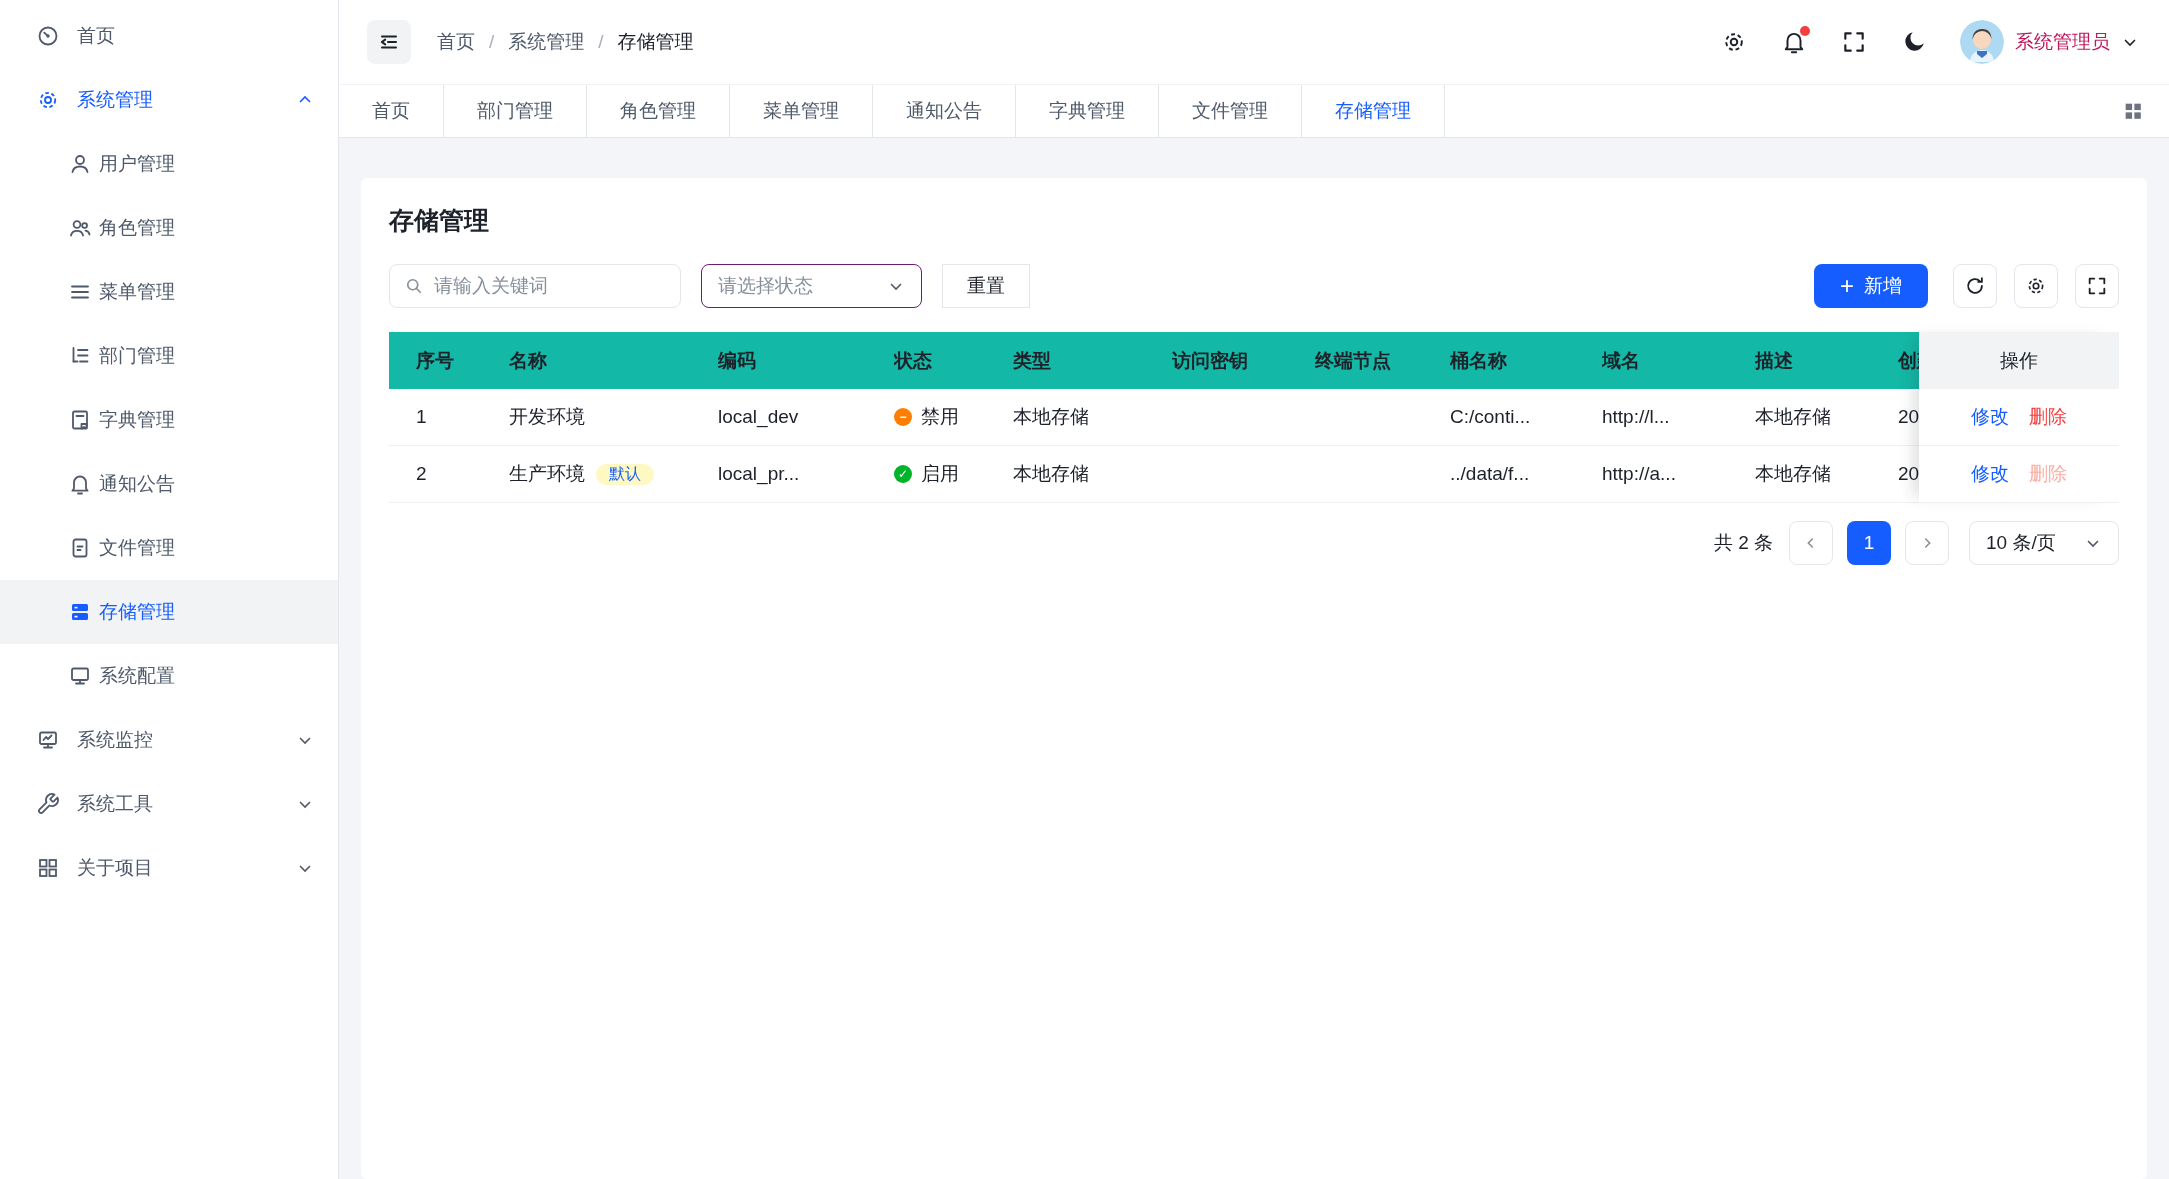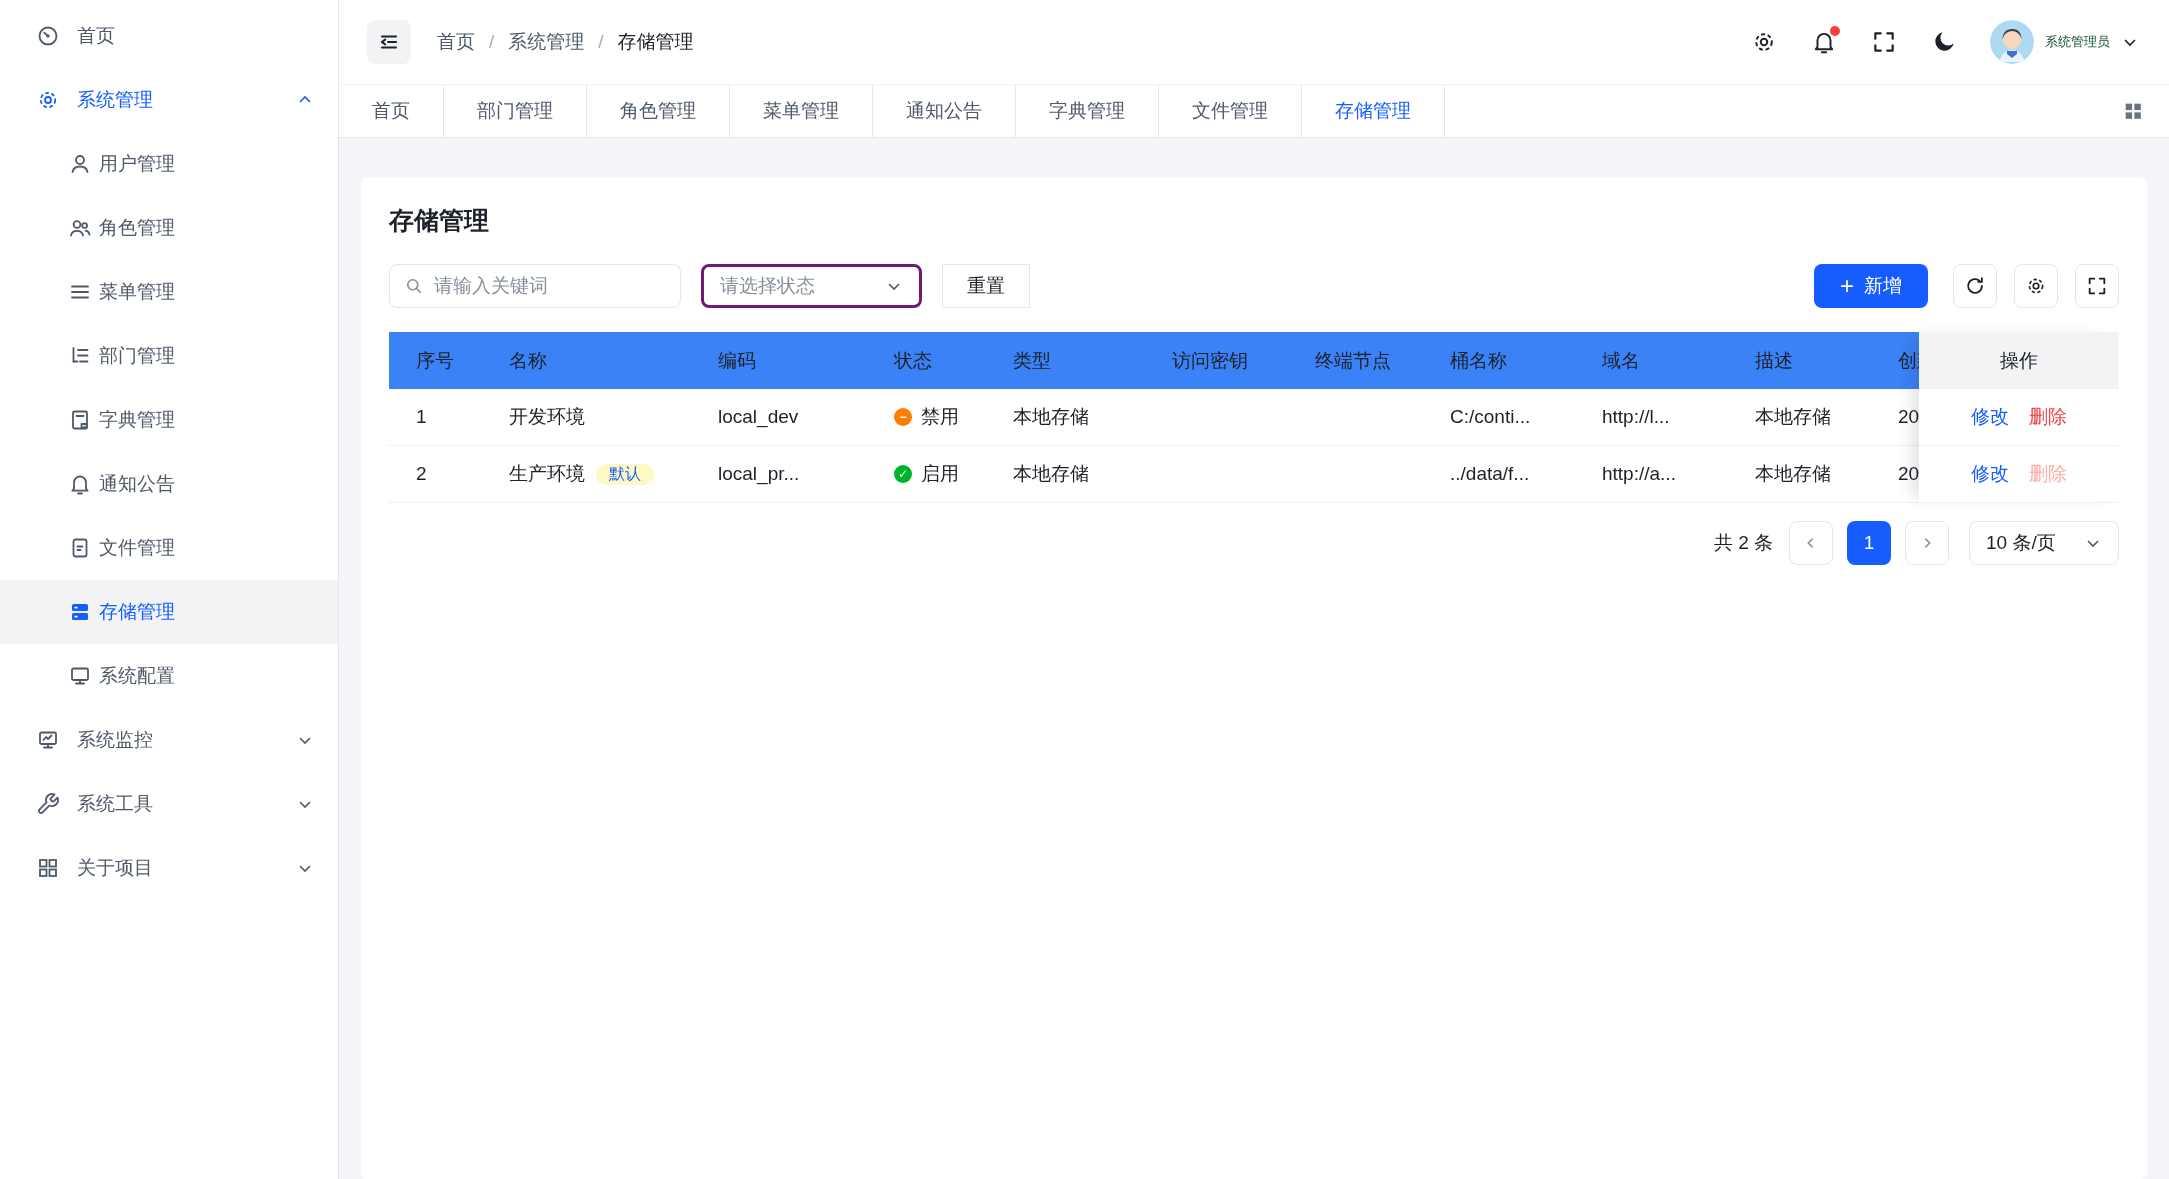--- a/index.html
+++ b/index.html
@@ -37,21 +37,21 @@
   .breadcrumb .crumb-last { color:#1d2129; }
   .breadcrumb .sep { color:#a9aeb8; }
   .topbar-right { margin-left:auto; display:flex; align-items:center; gap:32px; }
   .tb-icon { width:28px; height:28px; color:#1d2129; position:relative; display:flex;
     align-items:center; justify-content:center; cursor:pointer; }
   .tb-icon svg { width:26px; height:26px; }
   .red-dot { position:absolute; top:-2px; right:-2px; width:10px; height:10px;
     border-radius:50%; background:#f53f3f; }
   .user-box { display:flex; align-items:center; gap:11px; cursor:pointer; }
   .avatar { width:44px; height:44px; border-radius:50%; overflow:hidden; flex:none; }
-  .username { font-size:13px; color:#14532d; white-space:nowrap; }
+  .username { font-size:19px; color:#be185d; white-space:nowrap; }
 
   
   .tabstrip { height:54px; background:#fff; border-top:1px solid #f2f3f5;
     border-bottom:1px solid #e5e6eb; display:flex; align-items:stretch; }
   .tab { padding:0 33px; display:flex; align-items:center; font-size:19px; color:#4e5969;
     border-right:1px solid #e5e6eb; cursor:pointer; white-space:nowrap; }
   .tab.active { color:#165dff; }
   .tabstrip-fill { flex:1; }
   .tabgrid-btn { width:72px; display:flex; align-items:center; justify-content:center; cursor:pointer; color:#6b7280; }
 
@@ -60,42 +60,42 @@
   .card { background:#fff; border-radius:6px; height:100%; padding:26px 28px; }
   .page-title { font-size:25px; font-weight:600; color:#1d2129; margin-bottom:27px; }
 
   .controls { display:flex; align-items:flex-end; }
   .search-box { width:292px; height:44px; border:1px solid #e5e6eb; border-radius:8px;
     display:flex; align-items:center; padding:0 14px; gap:10px; background:#fff; }
   .search-box svg { width:20px; height:20px; color:#86909c; flex:none; }
   .search-box input { border:none; outline:none; width:100%; font-size:19px; color:#1d2129;
     font-family:inherit; background:transparent; }
   .search-box input::placeholder { color:#86909c; }
-  .select-box { width:221px; height:44px; border:3px solid #701a75; border-radius:8px;
+  .select-box { width:221px; height:44px; border:1px solid #701a75; border-radius:8px;
     display:flex; align-items:center; justify-content:space-between; padding:0 16px;
     margin-left:20px; font-size:19px; color:#86909c; cursor:pointer; background:#fff; }
   .select-box .chev { color:#4e5969; }
   .btn-reset { height:44px; padding:0 24px; margin-left:20px; border:1px solid #e5e6eb;
     border-radius:0; background:#fff; font-size:19px; color:#1d2129; cursor:pointer; font-family:inherit; }
   .controls-right { margin-left:auto; display:flex; align-items:center; gap:17px; }
   .btn-add { height:44px; padding:0 26px; background:#165dff; color:#fff; border:none;
     border-radius:8px; font-size:19px; display:flex; align-items:center; gap:10px;
     cursor:pointer; margin-right:8px; font-family:inherit; }
   .btn-add .plus { font-size:24px; line-height:1; font-weight:400; }
   .icon-btn { width:44px; height:44px; border:1px solid #e5e6eb; border-radius:8px;
     background:#fff; display:flex; align-items:center; justify-content:center;
     color:#1d2129; cursor:pointer; }
   .icon-btn svg { width:22px; height:22px; }
 
   
   .table { display:flex; margin-top:24px; width:1730px; }
   .t-scroll { flex:1; min-width:0; overflow:hidden; }
   .t-row { display:flex; height:57px; align-items:center; border-bottom:1px solid #eef0f3;
     font-size:19px; color:#1d2129; width:1569px; }
-  .t-head { background:#3b82f6; border-bottom:none; font-weight:400; }
+  .t-head { background:#14b8a6; border-bottom:none; font-weight:700; }
   .c { flex:none; white-space:nowrap; overflow:hidden; }
   .c-no { width:120px; padding-left:27px; }
   .c-name { width:209px; display:flex; align-items:center; }
   .c-code { width:176px; }
   .c-status { width:119px; display:flex; align-items:center; gap:9px; }
   .c-type { width:159px; }
   .c-ak { width:143px; }
   .c-ep { width:135px; }
   .c-bucket { width:152px; }
   .c-domain { width:153px; }

